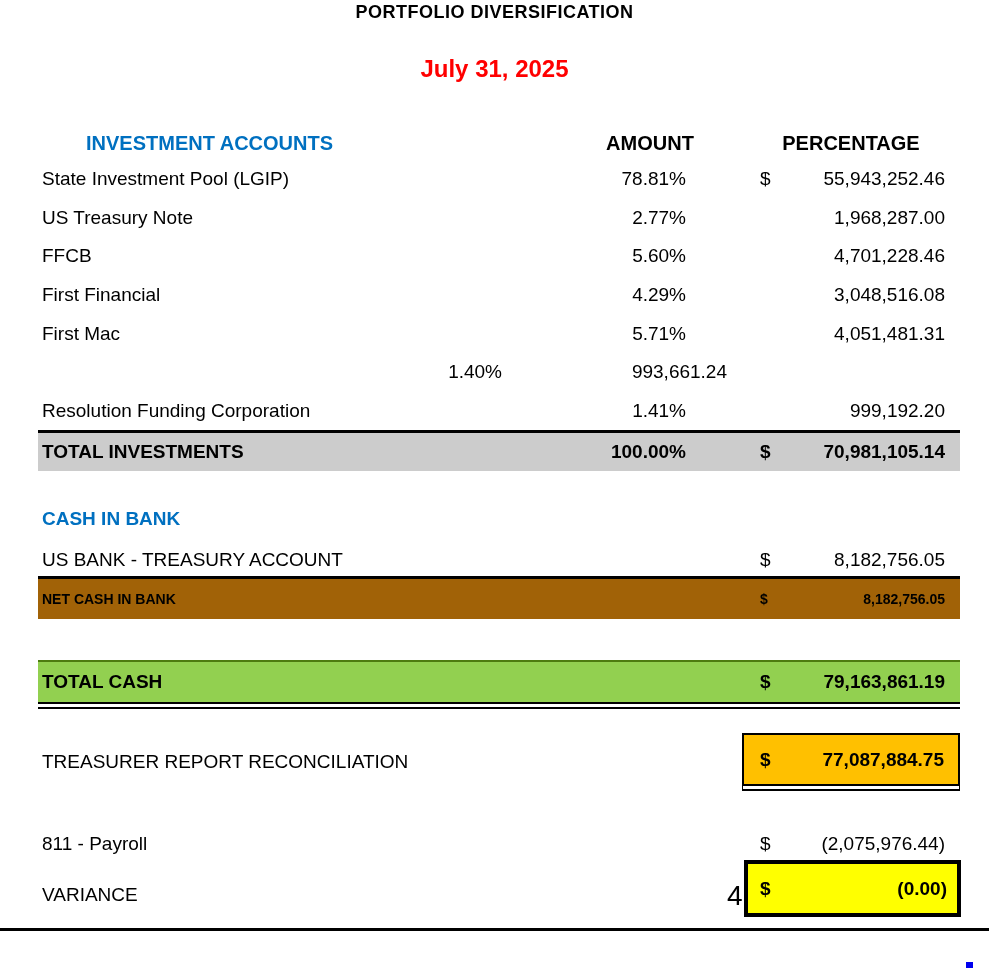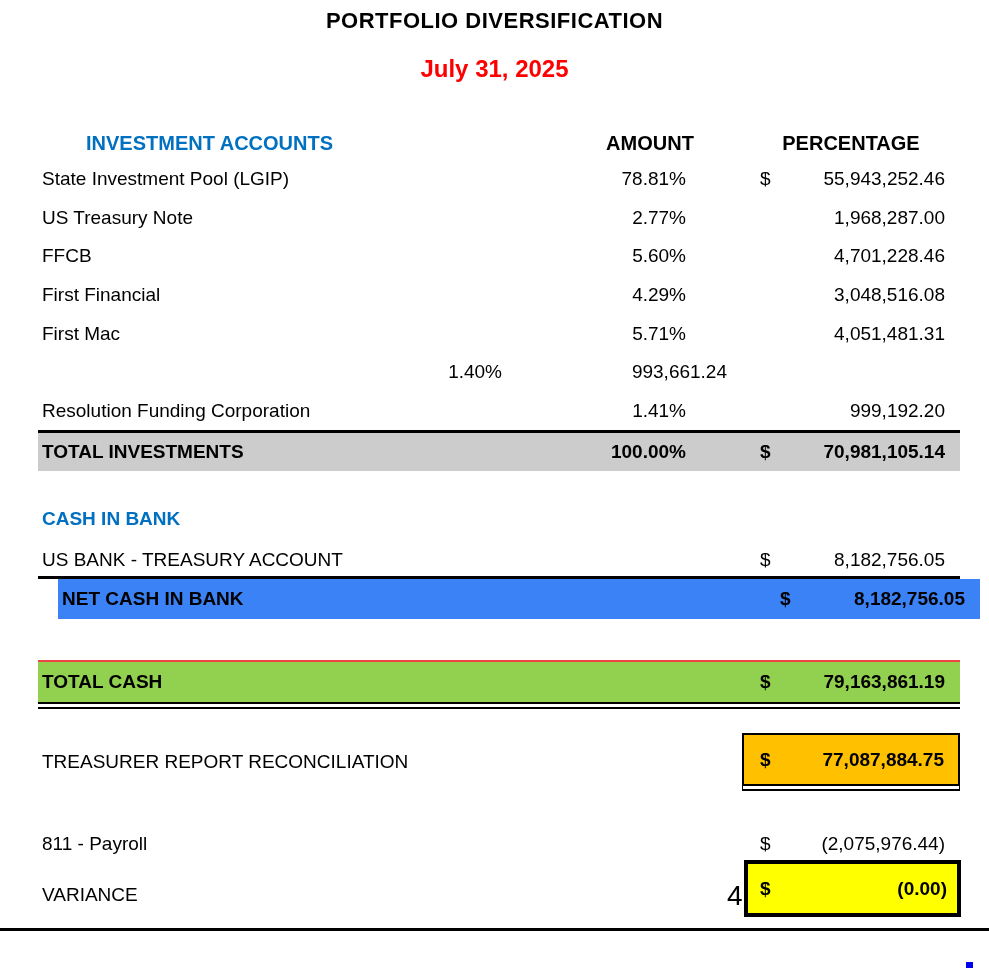--- a/index.html
+++ b/index.html
@@ -5,22 +5,22 @@
   * { box-sizing: border-box; margin: 0; padding: 0; }
   html, body { background: #ffffff; }
   body {
     width: 989px; height: 974px;
     position: relative;
     font-family: "Liberation Sans", sans-serif;
     color: #000;
     overflow: hidden;
   }
   .title {
-    position: absolute; top: 8px; left: 0; width: 100%;
-    text-align: center; font-size: 22px; font-weight: bold;
+    position: absolute; top: 2px; left: 0; width: 100%;
+    text-align: center; font-size: 18px; font-weight: bold;
     letter-spacing: 0.5px;
   }
   .report-date {
     position: absolute; top: 55px; left: 0; width: 100%;
     text-align: center; font-size: 24px; font-weight: bold; color: #ff0000;
   }
 
   
   .inv-table { position: absolute; left: 38px; top: 126px; width: 922px; }
   .grid3 { display: grid; grid-template-columns: 1fr 184px 218px; align-items: center; }
@@ -41,29 +41,29 @@
     position: absolute; left: 42px; top: 508px;
     color: #0070c0; font-weight: bold; font-size: 19px;
   }
   .grid2 { display: grid; grid-template-columns: 1fr 218px; align-items: center; }
   .usbank-row {
     position: absolute; left: 38px; top: 543px; width: 922px; height: 36px;
     font-size: 19px; border-bottom: 3px solid #000;
   }
   .netcash-row {
     position: absolute; left: 38px; top: 579px; width: 922px; height: 40px;
-    font-size: 19px; font-weight: bold; background: #3b82f6; margin-left: 20px;
+    font-size: 14px; font-weight: bold; background: #a16207;
   }
 
   
   .totalcash-row {
     position: absolute; left: 38px; top: 660px; width: 922px; height: 49px;
     font-size: 19px; font-weight: bold;
     background: #92d050; background-clip: padding-box;
-    border-top: 2px solid #ef4444;
+    border-top: 2px solid #4d7c0f;
     border-bottom: 7px double #000;
   }
 
   
   .recon-label {
     position: absolute; left: 42px; top: 751px; font-size: 19px; white-space: nowrap;
   }
   .recon-box {
     position: absolute; left: 742px; top: 733px; width: 218px; height: 58px;
     background: #ffc000; background-clip: padding-box;

